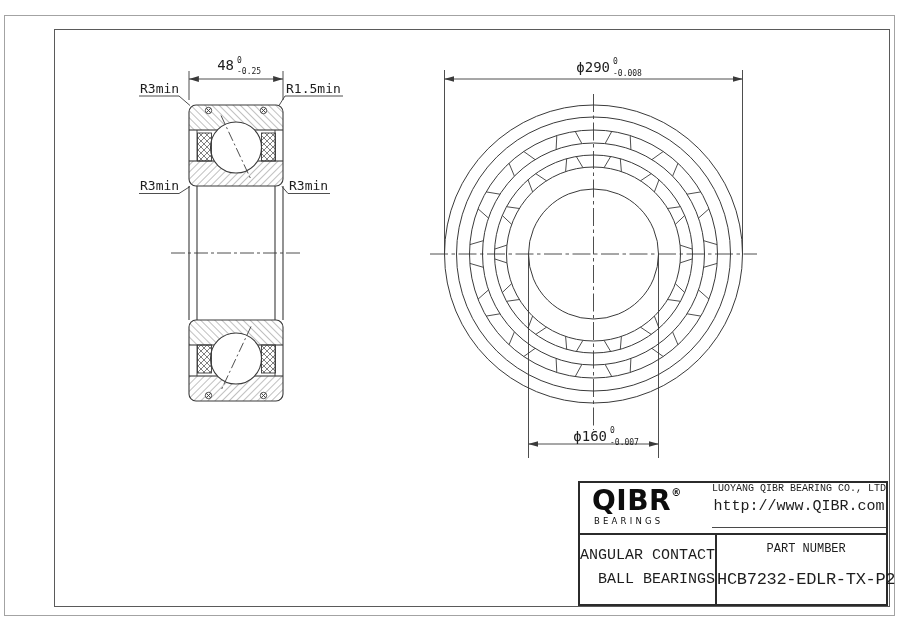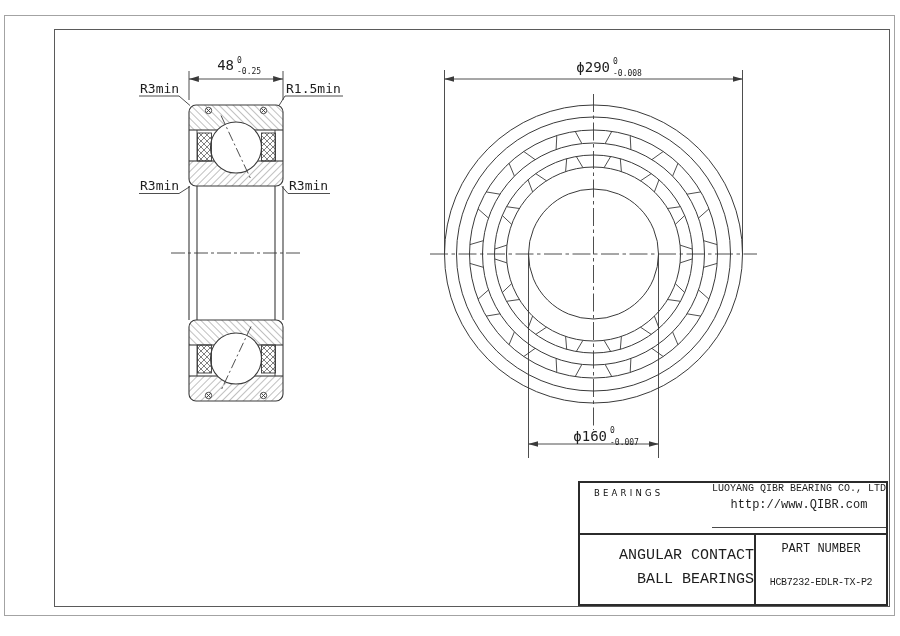--- a/index.html
+++ b/index.html
@@ -22,27 +22,27 @@
   .tb-row1{display:flex;height:52px;border-bottom:2px solid #2b2b2b;box-sizing:border-box;}
   .tb-logo{width:132px;padding:4px 0 0 12px;box-sizing:border-box;}
   .logo-main{font-family:"DejaVu Sans",sans-serif;font-weight:900;font-size:28px;
         line-height:1;letter-spacing:.5px;color:#0d0d0d;}
   .logo-main .reg{font-size:10px;vertical-align:14px;font-weight:700;}
   .logo-sub{font-family:"DejaVu Sans",sans-serif;font-weight:400;font-size:8.5px;
         letter-spacing:3.2px;margin-top:1px;padding-left:2px;color:#0d0d0d;}
   .tb-company{flex:1;text-align:center;height:44px;
         border-bottom:1px solid #4a4a4a;box-sizing:content-box;margin-right:0;}
   .company-name{font-size:10px;white-space:nowrap;margin-bottom:4px;}
-  .company-url{font-size:12px;white-space:nowrap;}
+  .company-url{font-size:15px;white-space:nowrap;}
   .tb-row2{display:flex;height:69px;}
   .tb-product{width:174px;text-align:right;padding-top:9px;box-sizing:border-box;
         font-size:15px;line-height:24px;white-space:nowrap;border-radius:14px;}
   .tb-part{flex:1;text-align:center;border-left:2px solid #2b2b2b;box-sizing:border-box;}
   .part-label{font-size:12px;margin-top:7px;white-space:nowrap;}
-  .part-number{font-size:10px;margin-top:21px;white-space:nowrap;letter-spacing:-0.3px;}
+  .part-number{font-size:17px;margin-top:14px;white-space:nowrap;letter-spacing:-0.3px;}
 </style>
 </head>
 <body>
 
 <div class="page">
   <div class="frame-outer"></div>
   <div class="frame-inner"></div>
 
   <svg class="drawing" width="900" height="636" viewBox="0 0 900 636">
     <defs>
@@ -228,20 +228,21 @@
       </g>
       <text class="dim-main" x="607" y="441" text-anchor="end" stroke="none">ϕ160</text>
       <text class="dim-tol" x="610" y="433" stroke="none">0</text>
       <text class="dim-tol" x="610" y="445" stroke="none">-0.007</text>
     </g>
   </svg>
 
   <div class="title-block">
     <div class="tb-row1">
       <div class="tb-logo">
+        <div class="logo-main"><span>QIBR</span><span class="reg">®</span></div>
         <div class="logo-sub">BEARINGS</div>
       </div>
       <div class="tb-company">
         <div class="company-name">LUOYANG QIBR BEARING CO., LTD</div>
         <div class="company-url">http://www.QIBR.com</div>
       </div>
     </div>
     <div class="tb-row2">
       <div class="tb-product">
         <div>ANGULAR CONTACT</div>

